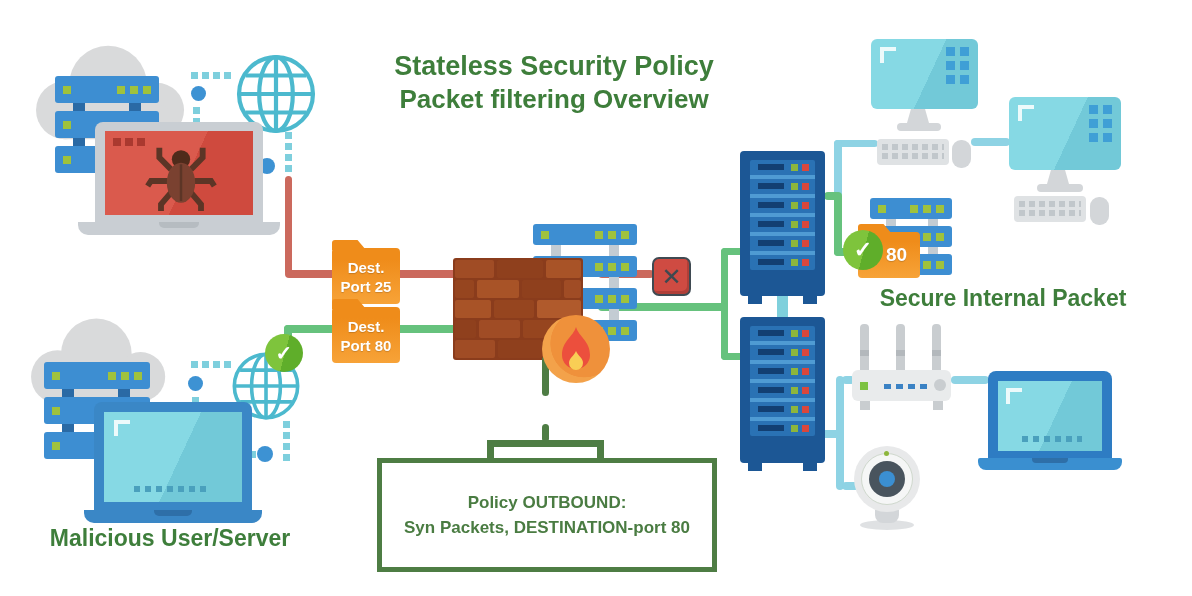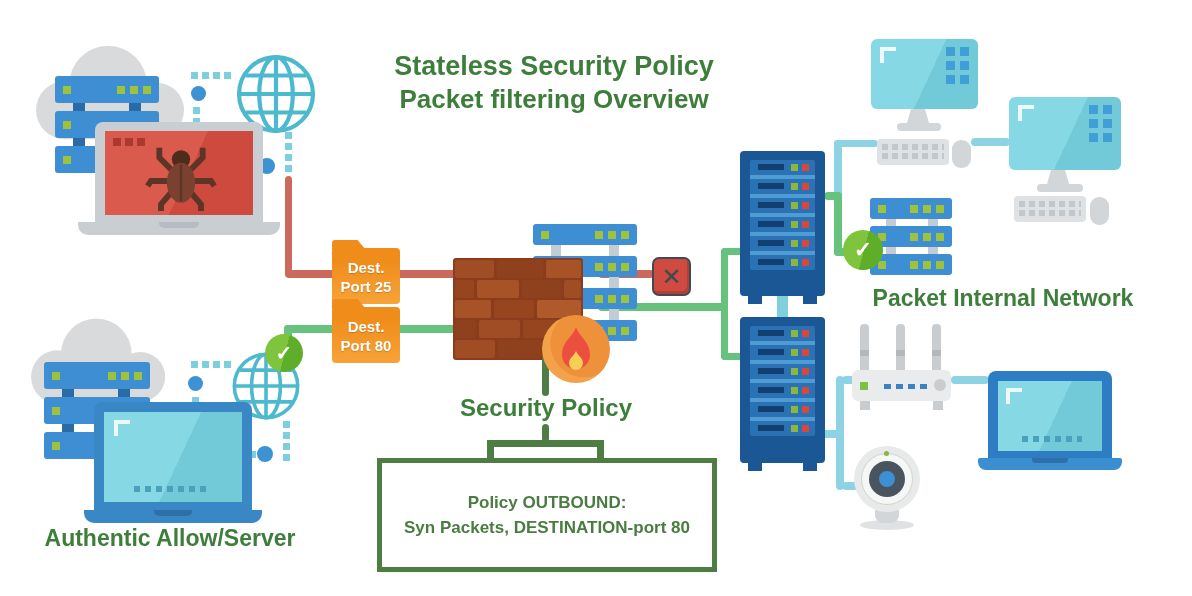--- a/index.html
+++ b/index.html
@@ -159,21 +159,21 @@
         <line x1="6" y1="50" x2="94" y2="50"></line>
         <line x1="14" y1="72" x2="86" y2="72"></line>
     </g>
   </svg>
   <div class="dash-h" style="left:191px;top:361px;width:40px;"></div>
   <div class="dotc" style="left:188px;top:376px;width:15px;height:15px;"></div>
   <div class="dash-v" style="left:192px;top:397px;height:18px;"></div>
   <div class="dash-h" style="left:238px;top:451px;width:18px;"></div>
   <div class="dotc" style="left:257px;top:446px;width:16px;height:16px;"></div>
   <div class="dash-v" style="left:283px;top:421px;height:40px;"></div>
-  <div class="lbl" style="left:28px;top:525px;width:284px;font-size:23px;">Authentic Allow/Server</div>
+  <div class="lbl" style="left:28px;top:525px;width:284px;font-size:23px;">Malicious User/Server</div>
 
   <div class="ln grn" style="left:284px;top:325px;width:173px;height:8px;z-index:2;"></div>
   <div class="ln grn" style="left:284px;top:325px;width:8px;height:20px;z-index:2;"></div>
   <div class="check" style="left:265px;top:334px;width:38px;height:38px;font-size:20px;">
     <span>✓</span>
   </div>
 
   <div class="folder" style="left:332px;top:248px;width:68px;height:56px;">
     <div class="ftext">
       <div>Dest.</div>
@@ -261,24 +261,27 @@
   <div class="ln grn" style="left:834px;top:192px;width:8px;height:64px;z-index:2;"></div>
   <div class="ln grn" style="left:834px;top:248px;width:20px;height:8px;z-index:2;"></div>
 
   <div class="abs" style="left:870px;top:198px;width:84px;height:78px;z-index:5;">
     <div class="conng" style="left:16px;top:14px;width:10px;height:52px;"></div>
     <div class="conng" style="left:58px;top:14px;width:10px;height:52px;"></div>
     <div class="tier" style="left:0;top:0;width:82px;height:21px;"></div>
     <div class="tier" style="left:0;top:28px;width:82px;height:21px;"></div>
     <div class="tier" style="left:0;top:56px;width:82px;height:21px;"></div>
   </div>
+  <div class="folder" style="left:858px;top:232px;width:62px;height:46px;z-index:6;">
+    <div class="abs" style="left:28px;top:12px;color:#fff;font-weight:bold;font-size:19px;text-shadow:0 1px 1px rgba(0,0,0,.18);">80</div>
+  </div>
   <div class="check" style="left:843px;top:230px;width:40px;height:40px;font-size:22px;">
     <span>✓</span>
   </div>
-  <div class="lbl" style="left:836px;top:285px;width:334px;font-size:23px;">Packet Internal Network</div>
+  <div class="lbl" style="left:836px;top:285px;width:334px;font-size:23px;">Secure Internal Packet</div>
 
   <div class="abs" style="left:871px;top:39px;width:107px;height:70px;background:linear-gradient(295deg,#72c9d8 0 46%,#86d9e4 46%);border-radius:6px;z-index:2;">
     <div class="corner" style="left:9px;top:8px;"></div>
     <div class="apps" style="right:9px;top:8px;"></div>
   </div>
   <div class="abs gray" style="left:907px;top:109px;width:22px;height:14px;clip-path:polygon(18% 0,82% 0,100% 100%,0 100%);z-index:2;"></div>
   <div class="abs gray" style="left:897px;top:123px;width:44px;height:8px;border-radius:4px;z-index:2;"></div>
   <div class="kb" style="left:877px;top:139px;width:72px;height:26px;z-index:2;">
     <div class="keys"></div>
   </div>
@@ -333,21 +336,20 @@
     <div class="abs" style="left:10px;top:10px;width:104px;height:70px;background:linear-gradient(295deg,#72c9d8 0 46%,#86d9e4 46%);">
       <div class="corner" style="left:8px;top:7px;"></div>
       <div class="scr-dash" style="left:24px;bottom:9px;width:60px;"></div>
     </div>
   </div>
   <div class="abs" style="left:978px;top:458px;width:144px;height:12px;background:#3a8fd0;border-radius:2px 2px 8px 8px;z-index:3;">
     <div class="abs" style="left:54px;top:0;width:36px;height:5px;background:#2e6fa8;border-radius:0 0 4px 4px;"></div>
   </div>
 
   <div class="ln dgr" style="left:542px;top:356px;width:7px;height:40px;z-index:5;"></div>
-  <div class="lbl" style="left:446px;top:394px;width:200px;font-size:24px;">Security Policy</div>
   <div class="ln dgr" style="left:542px;top:424px;width:7px;height:18px;z-index:2;"></div>
   <div class="abs" style="left:487px;top:440px;width:117px;height:19px;border:7px solid #4e7d44;border-bottom:none;box-sizing:border-box;"></div>
   <div class="abs" style="left:377px;top:458px;width:340px;height:114px;border:5px solid #4e7d44;background:#fff;box-sizing:border-box;z-index:4;
        display:flex;flex-direction:column;justify-content:center;text-align:center;color:#4a7c42;font-weight:bold;font-size:17px;line-height:25px;">
     <div>Policy OUTBOUND:</div>
     <div>Syn Packets, DESTINATION-port 80</div>
   </div>
 
 </div>
 

